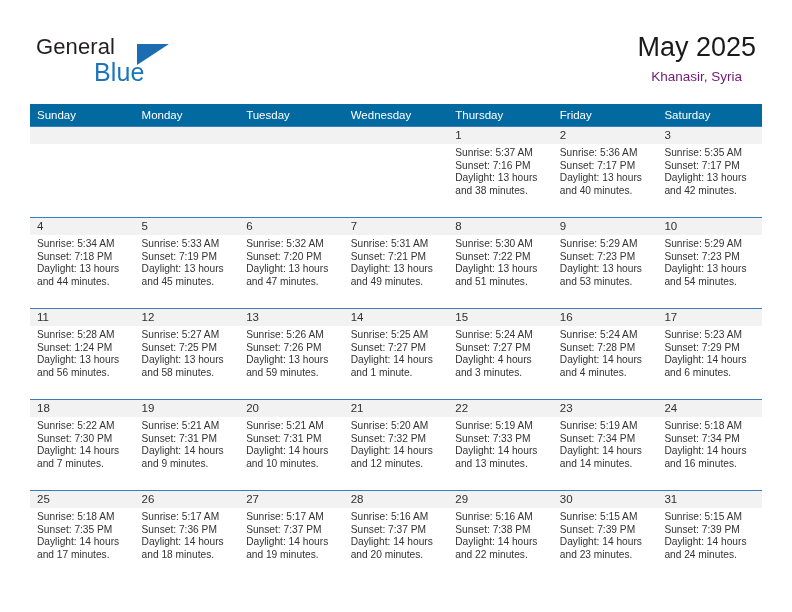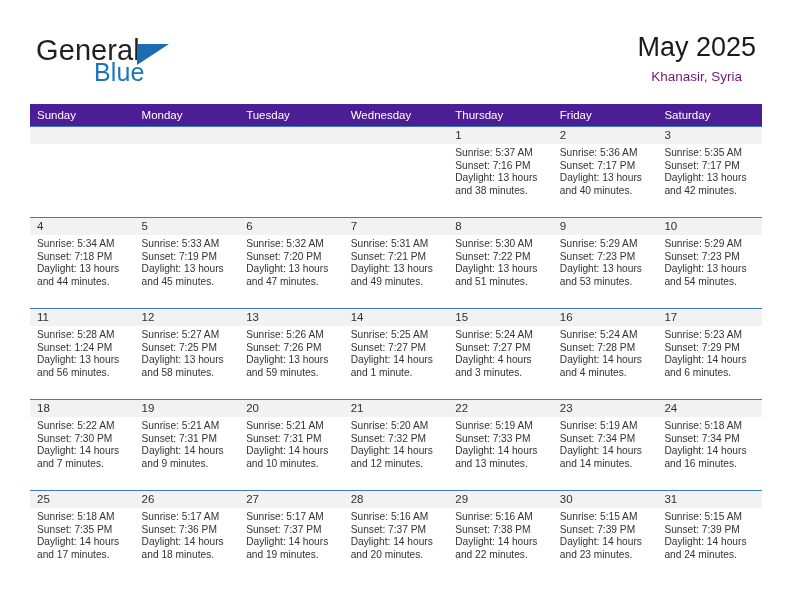--- a/index.html
+++ b/index.html
@@ -32,21 +32,21 @@
   }
   .logo {
     position: absolute;
     left: 36px;
     top: 36px;
     width: 200px;
     height: 50px;
     line-height: 1;
   }
   .logo-general {
-    font-size: 29px;
+    font-size: 22px;
     color: #231f20;
     letter-spacing: 0.1px;
     font-family: "Liberation Sans", sans-serif;
   }
   .logo-blue {
     position: absolute;
     left: 58px;
     top: 24px;
     font-size: 25px;
     color: #1b75bb;
@@ -84,21 +84,21 @@
   
   .calendar {
     position: absolute;
     left: 30px;
     top: 104px;
     width: 732px;
     border-collapse: collapse;
     table-layout: fixed;
   }
   .calendar th {
-    background: #4c1d95;
+    background: #0369a1;
     color: #ffffff;
     font-size: 11.5px;
     font-weight: normal;
     text-align: left;
     padding: 5px 0 5px 7px;
     height: 12px;
     border: none;
   }
   .calendar td {
     vertical-align: top;

